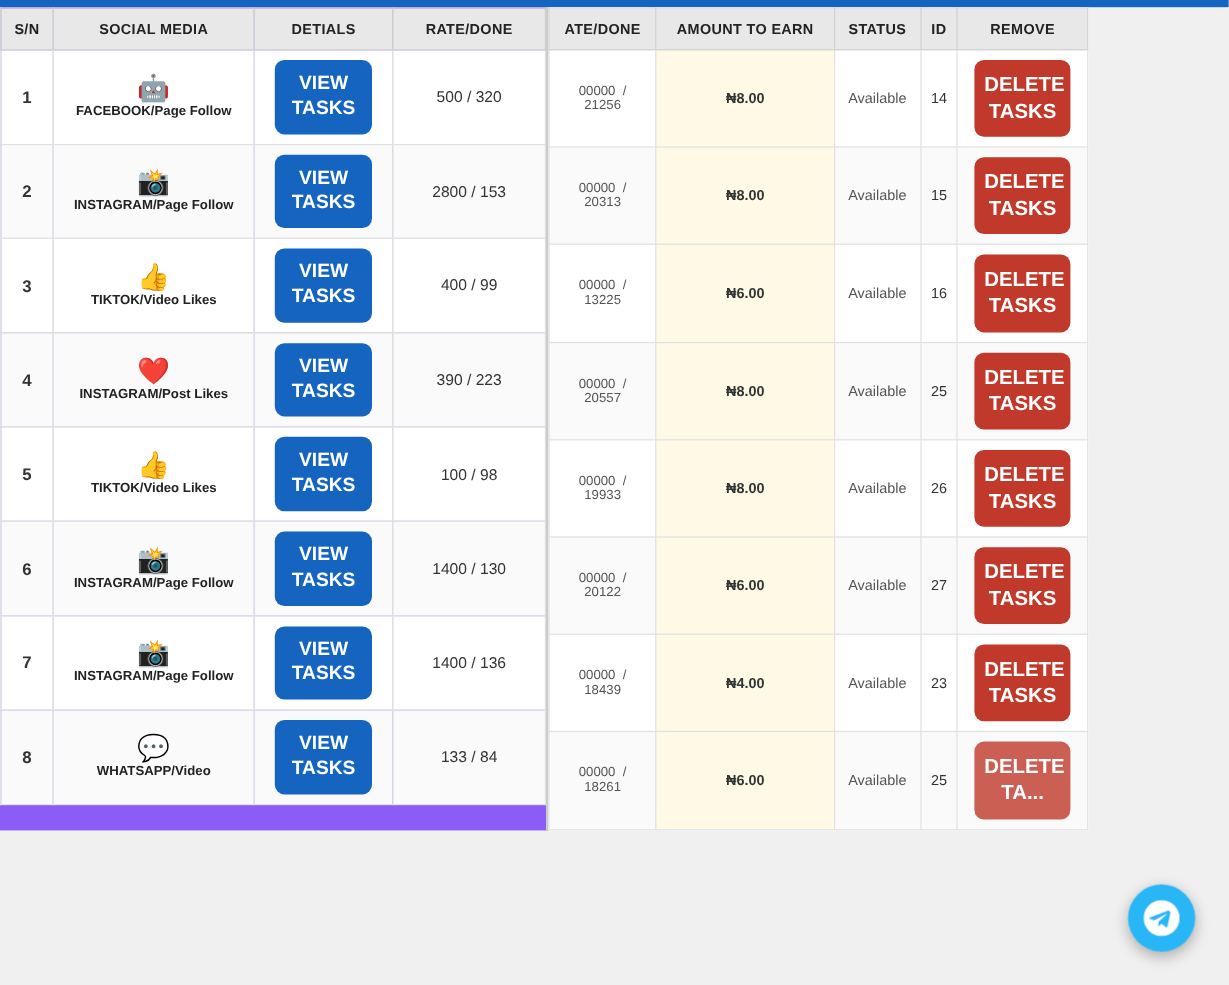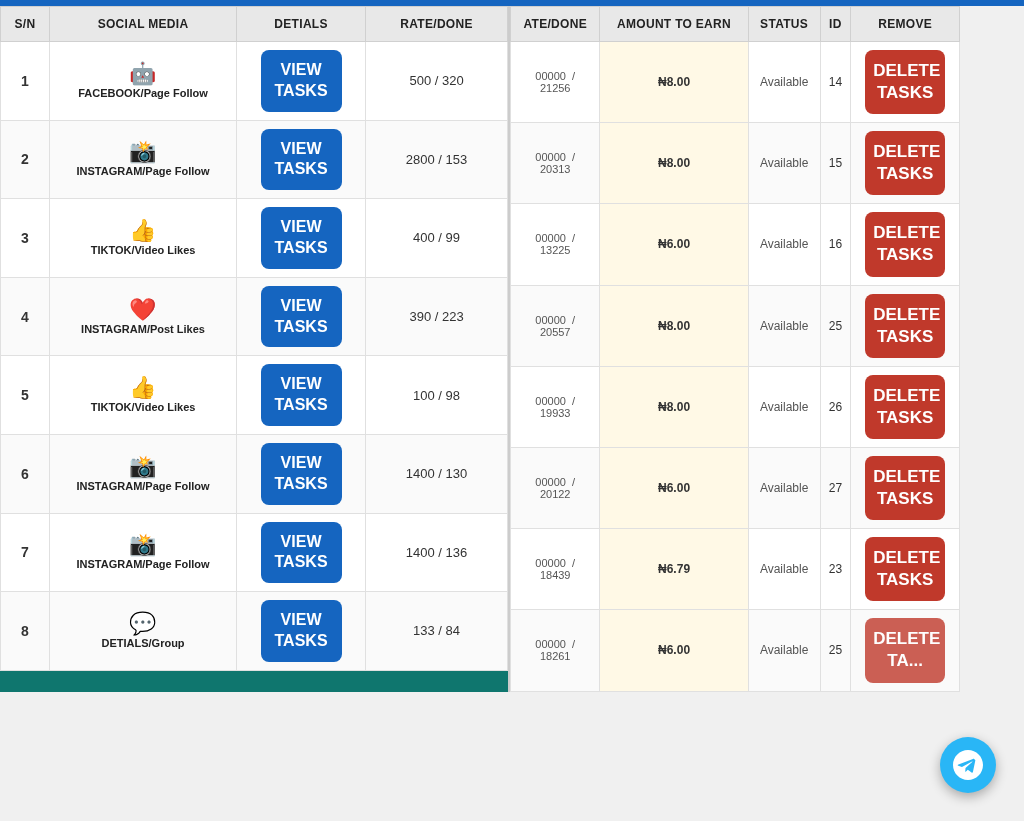--- a/index.html
+++ b/index.html
@@ -7,22 +7,22 @@
       font-family: Arial, sans-serif;
       background: #f0f0f0;
       display: flex;
       width: 1024px;
       min-height: 821px;
       overflow: hidden;
     }
 
     
     .left-panel {
-      width: 510px;
-      background: #0f766e;
+      width: 457px;
+      background: #8b5cf6;
       border-right: 2px solid #ccc;
       overflow: hidden;
     }
 
     
     .right-panel {
       width: 450px;
       background: #fff;
       overflow: hidden;
     }
@@ -281,21 +281,21 @@
               </td>
               <td class="details-col"><button class="view-tasks-btn" style="white-space: pre;">VIEW
 TASKS</button></td>
               <td class="rate-col">1400  /  136</td>
             </tr>
             <tr>
               <td class="sn-col">8</td>
               <td class="social-col">
                 <div class="social-cell">
                   <span class="social-icon">💬</span>
-                  <span class="social-name">DETIALS/Group</span>
+                  <span class="social-name">WHATSAPP/Video</span>
                 </div>
               </td>
               <td class="details-col" style="position: relative;"><button class="view-tasks-btn" style="white-space: pre;">VIEW
 TASKS</button></td>
               <td class="rate-col">133  /  84</td>
             </tr>
           </tbody>
       </table>
     </div>
 
@@ -361,21 +361,21 @@
 20122</td>
               <td class="amount-cell" style="background: rgb(255, 249, 230);">₦6.00</td>
               <td class="status-available">Available</td>
               <td>27</td>
               <td><button class="delete-btn" style="white-space: pre;">DELETE
 TASKS</button></td>
             </tr>
             <tr>
               <td class="right-rate-cell" style="white-space: pre;">00000  /
 18439</td>
-              <td class="amount-cell" style="background: rgb(255, 249, 230);">₦6.79</td>
+              <td class="amount-cell" style="background: rgb(255, 249, 230);">₦4.00</td>
               <td class="status-available">Available</td>
               <td>23</td>
               <td><button class="delete-btn" style="white-space: pre;">DELETE
 TASKS</button></td>
             </tr>
             <tr>
               <td class="right-rate-cell" style="white-space: pre;">00000  /
 18261</td>
               <td class="amount-cell" style="background: rgb(255, 249, 230);">₦6.00</td>
               <td class="status-available">Available</td>

